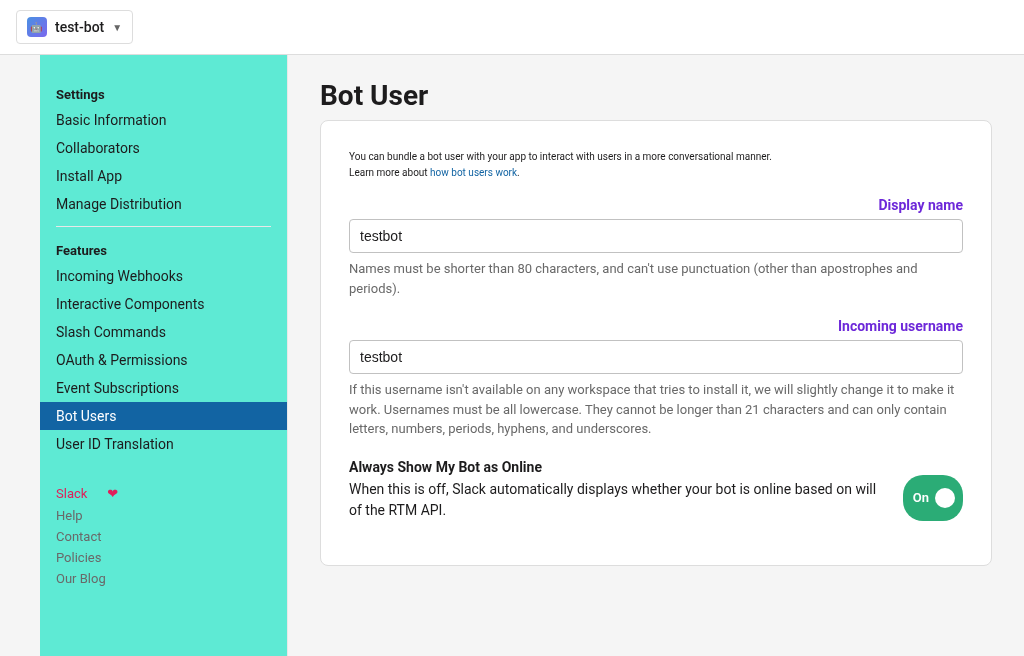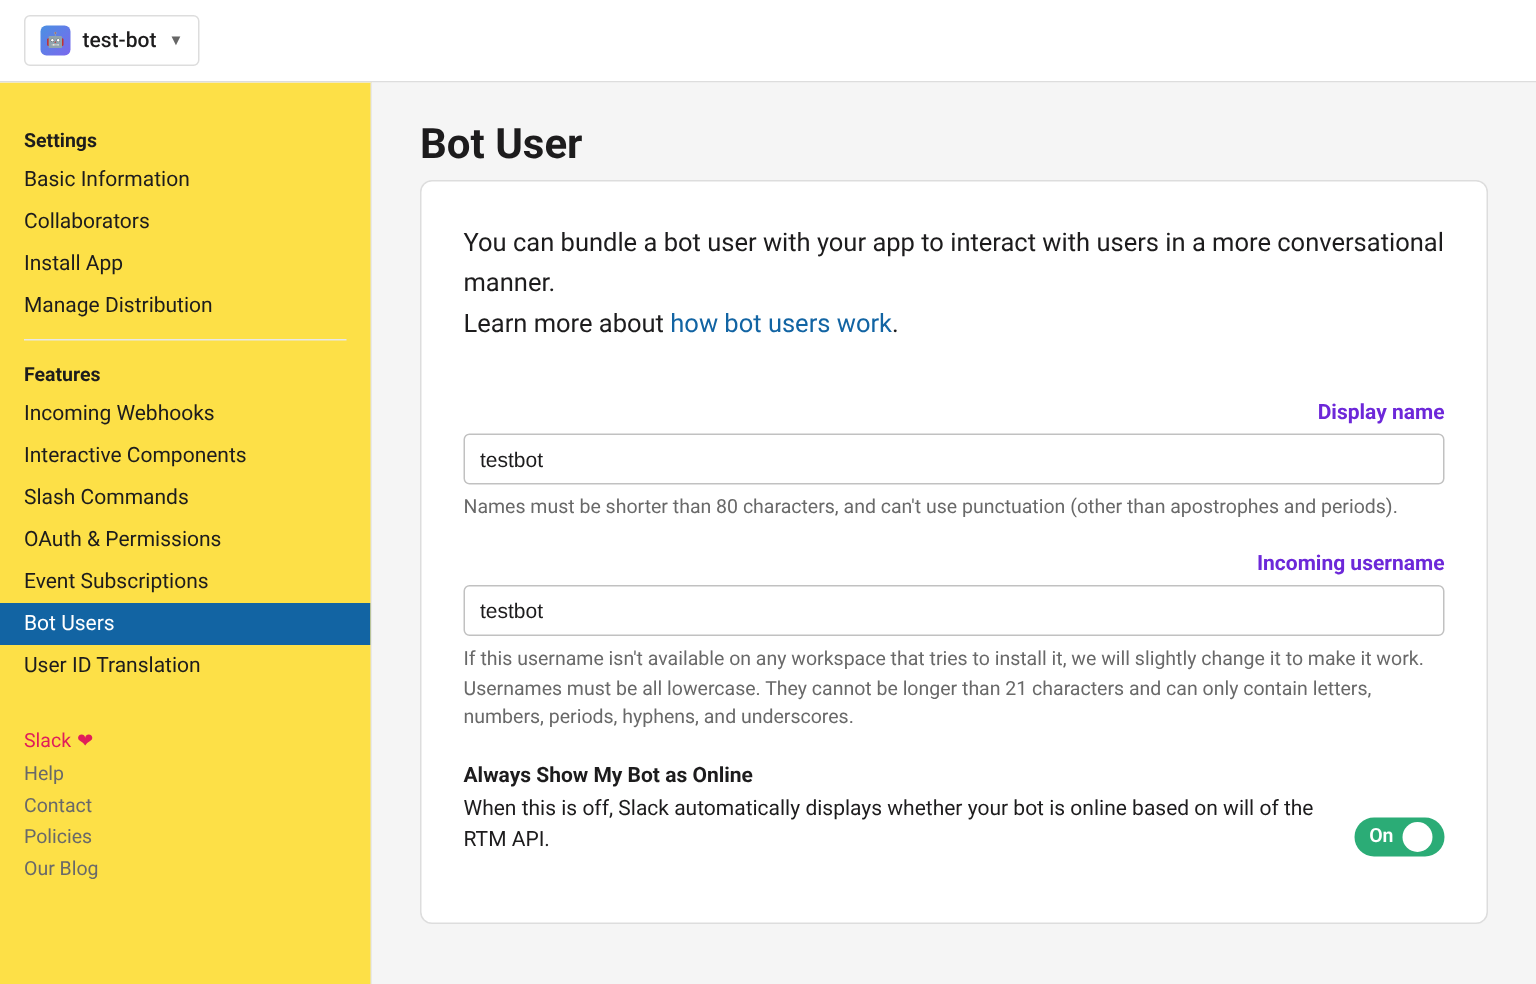--- a/index.html
+++ b/index.html
@@ -53,25 +53,26 @@
     
     .main-layout {
       display: flex;
       flex: 1;
       overflow: hidden;
     }
 
     
     .sidebar {
       width: 248px;
-      background: #fde047;
+      background: #5eead4;
       border-right: 1px solid #e8e8e8;
       padding: 16px 0;
       overflow-y: auto;
       flex-shrink: 0;
+      margin-left: 40px;
     }
     .sidebar-section-title {
       font-size: 13px;
       font-weight: 700;
       color: #1d1c1d;
       padding: 8px 16px 4px;
       margin-top: 8px;
     }
     .sidebar-item {
       display: block;
@@ -96,21 +97,21 @@
       color: #696969;
       padding: 3px 0;
       cursor: pointer;
     }
     .slack-love {
       color: #e01e5a;
       font-size: 13px;
       padding: 4px 0;
       display: flex;
       align-items: center;
-      gap: 4px;
+      gap: 20px;
     }
     .heart {
       color: #e01e5a;
     }
 
     
     .main-content {
       flex: 1;
       padding: 24px 32px;
       overflow-y: auto;
@@ -123,24 +124,24 @@
       margin-bottom: 8px;
     }
     .content-card {
       background: #fff;
       border: 1px solid #ddd;
       border-radius: 8px;
       padding: 28px;
       max-width: 720px;
     }
     .intro-text {
-      font-size: 17px;
+      font-size: 10px;
       color: #1d1c1d;
       line-height: 1.6;
-      margin-bottom: 36px;
+      margin-bottom: 16px;
     }
     .link {
       color: #1264a3;
       text-decoration: none;
       cursor: pointer;
     }
     .field-section {
       margin-bottom: 20px;
     }
     .field-label {
@@ -188,21 +189,21 @@
     }
     .toggle-switch {
       display: flex;
       align-items: center;
       gap: 6px;
       background: #2BAC76;
       border-radius: 20px;
       padding: 4px 8px 4px 10px;
       cursor: pointer;
       min-width: 60px;
-      height: 26px;
+      height: 46px;
     }
     .toggle-label {
       color: #fff;
       font-size: 13px;
       font-weight: 600;
     }
     .toggle-circle {
       width: 20px;
       height: 20px;
       background: #fff;

